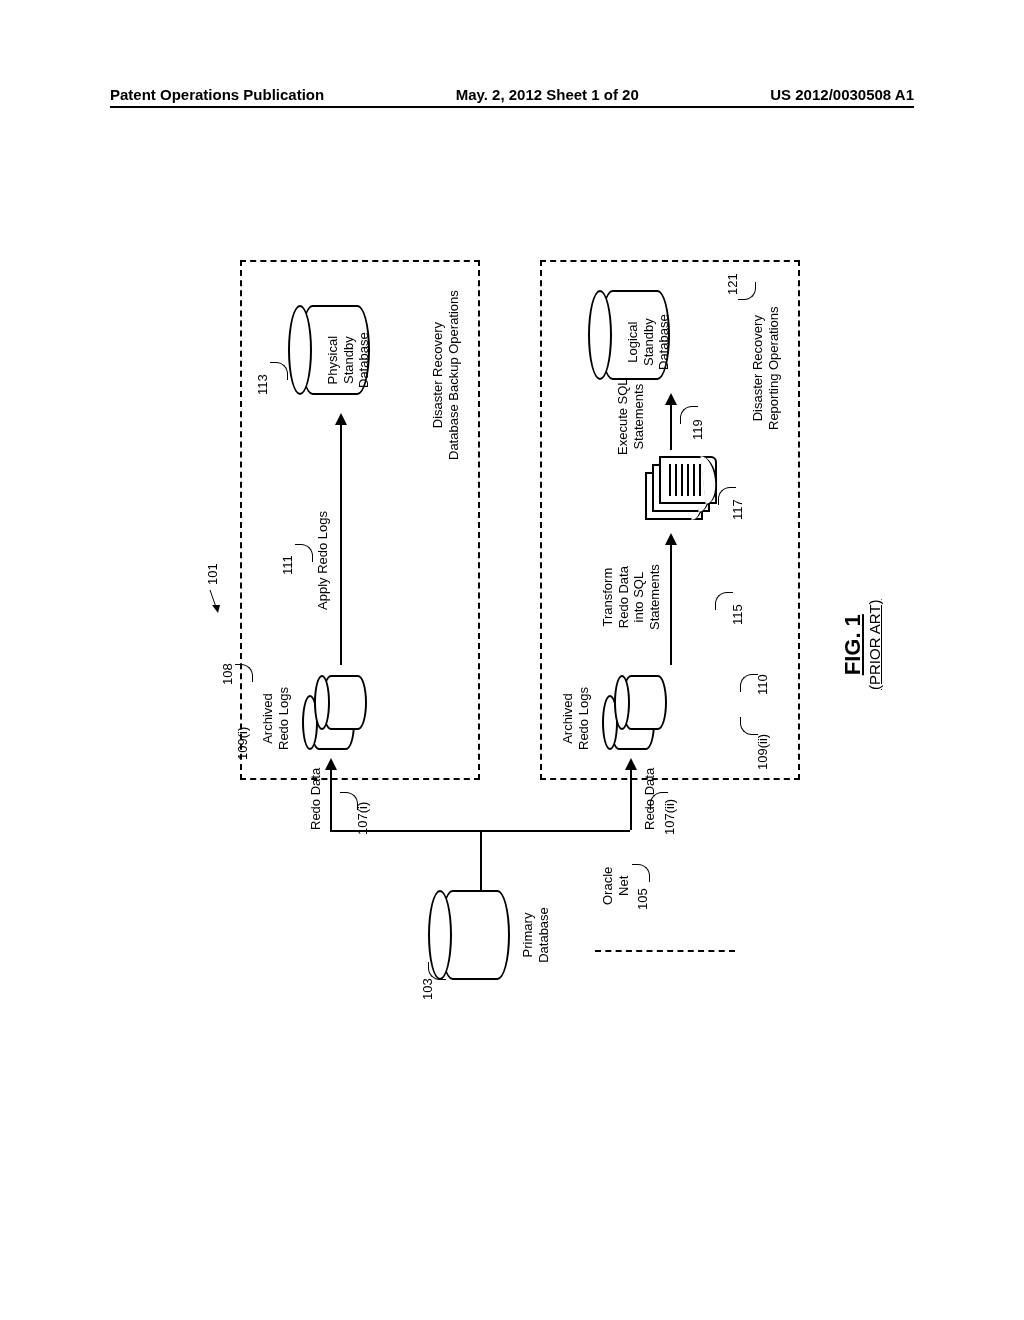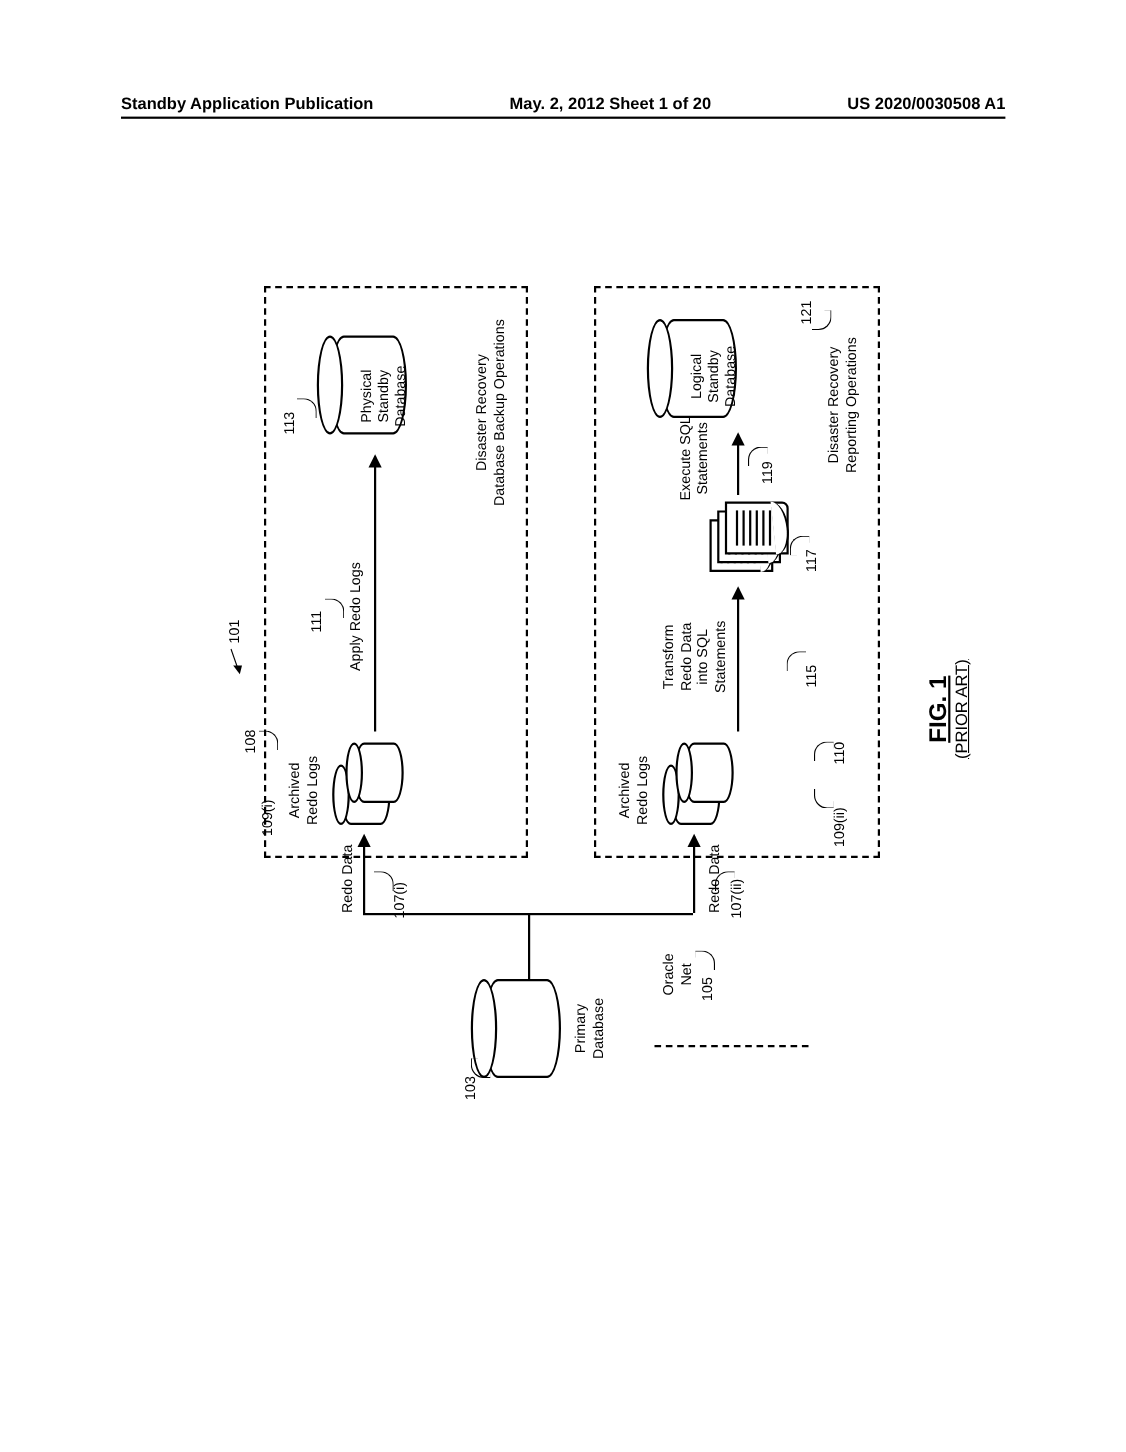--- a/index.html
+++ b/index.html
@@ -183,23 +183,23 @@
       border-radius: 0 0 12px 0;
     }
     .logs-group {
       position: absolute;
     }
   </style>
 </head>
 <body>
 
 <div class="header">
-  <span>Standby Application Publication</span>
+  <span>Patent Operations Publication</span>
   <span>May. 2, 2012   Sheet 1 of 20</span>
-  <span>US 2020/0030508 A1</span>
+  <span>US 2012/0030508 A1</span>
 </div>
 <div class="header-line"></div>
 
 <div class="diagram-area">
   <div class="rotated-content">
 
     <div class="primary-db">
       <div class="cylinder">
         <div class="cyl-body"></div>
         <div class="cyl-top"></div>

